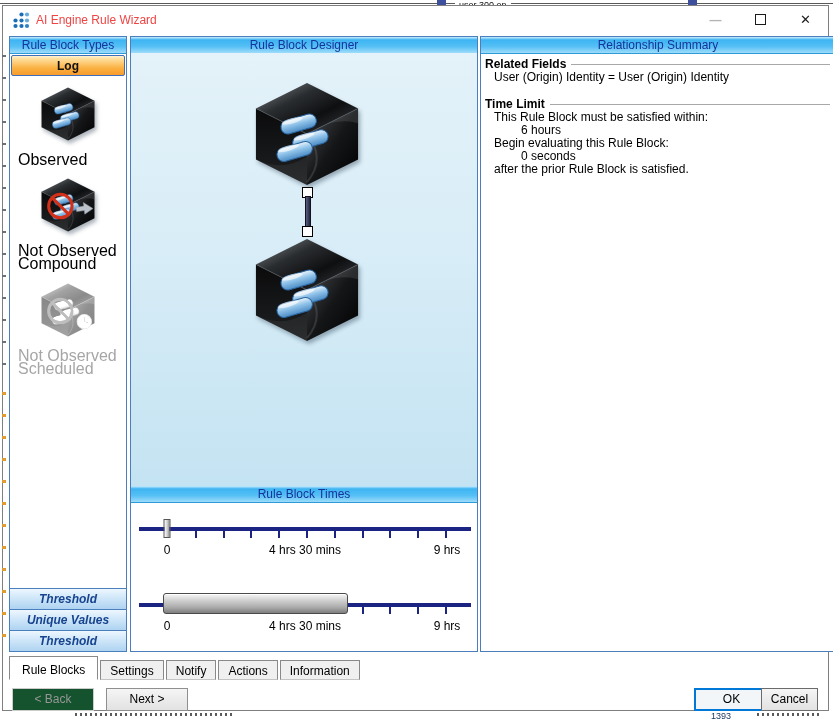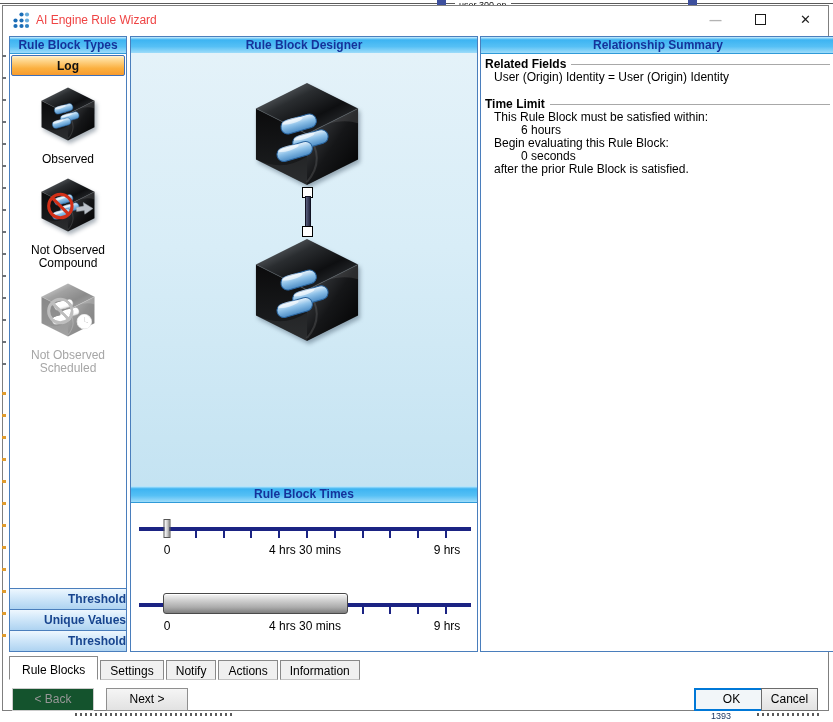--- a/index.html
+++ b/index.html
@@ -31,42 +31,42 @@
   .title-text{position:absolute;left:33px;top:7px;font-size:12px;color:#ef4444;}
   .winbtn{position:absolute;top:0;width:45px;height:28px;text-align:center;line-height:28px;font-size:12px;color:#1a1a1a;}
   .winbtn.min{right:90px;color:#b3b3b3;font-weight:bold;}
   .winbtn.max{right:45px;}
   .winbtn.max .box{display:inline-block;width:9px;height:9px;border:1px solid #1a1a1a;vertical-align:middle;margin-top:-2px;}
   .winbtn.close{right:0;font-size:13px;}
 
   
   .phdr{height:16px;line-height:16px;text-align:center;font-size:12px;color:var(--c-header-text);
     background:linear-gradient(180deg,#cdeefd 0,var(--c-header-top) 18%,#56c0f5 60%,var(--c-header-bottom) 100%);
-    border-bottom:1px solid #2f9ad8;font-weight:bold;}
+    border-bottom:1px solid #2f9ad8;}
 
   
   .left-panel{position:absolute;left:6px;top:30px;width:118px;height:616px;background:#fff;
     border:1px solid var(--c-border);box-sizing:border-box;}
   .log-btn{margin:1px;height:21px;line-height:21px;text-align:center;font-weight:bold;font-size:12px;color:#111;
     border:1px solid #3f6fb8;border-radius:2px;box-sizing:border-box;
     background:linear-gradient(180deg,#fff3d6 0,var(--c-log-top) 12%,#fbb03f 65%,var(--c-log-bottom) 100%);}
   .rb-items{position:absolute;left:0;top:41px;right:0;display:flex;flex-direction:column;align-items:center;}
   .rb-item{display:flex;flex-direction:column;align-items:center;}
   .rb-item .icn{width:62px;height:56px;}
-  .rb-item .lbl{margin-top:11px;font-size:12px;line-height:13px;text-align:center;width:100px;color:#000;}
+  .rb-item .lbl{margin-top:11px;font-size:16px;line-height:13px;width:100px;color:#000;}
   .rb-item.disabled .lbl{color:#a6a6a6;}
   .i1{margin-top:8px;}
   .i2{margin-top:11px;}
   .i3{margin-top:12px;}
   .cube-shadow{filter:drop-shadow(2px 3px 2px rgba(40,60,80,.4));}
   .faded{filter:grayscale(1) brightness(1.55) opacity(.5);}
   .nav-btns{position:absolute;left:0;right:0;bottom:0;}
-  .nav-btn{height:20px;line-height:20px;text-align:right;font-weight:bold;font-size:12px;color:var(--c-nav-text);
+  .nav-btn{height:20px;line-height:20px;text-align:center;font-weight:bold;font-size:12px;color:var(--c-nav-text);
     border-top:1px solid var(--c-border);
-    background:linear-gradient(180deg,#eef7fe 0,var(--c-nav-top) 30%,var(--c-nav-bottom) 100%);}
+    background:linear-gradient(180deg,#eef7fe 0,var(--c-nav-top) 30%,var(--c-nav-bottom) 100%);font-style:italic;}
 
   
   .mid-panel{position:absolute;left:127px;top:30px;width:348px;height:616px;
     border:1px solid var(--c-border);box-sizing:border-box;background:#fff;}
   .designer{position:absolute;left:0;right:0;top:16px;height:433px;overflow:hidden;
     border-bottom:1px solid var(--c-border);
     background:linear-gradient(180deg,var(--c-designer-top) 0,#d8edf7 45%,var(--c-designer-bottom) 100%);}
   .cube1{position:absolute;left:116px;top:27px;width:120px;height:108px;}
   .cube2{position:absolute;left:116px;top:183px;width:120px;height:108px;}
   .connector{position:absolute;left:170px;top:134px;width:13px;height:50px;}

